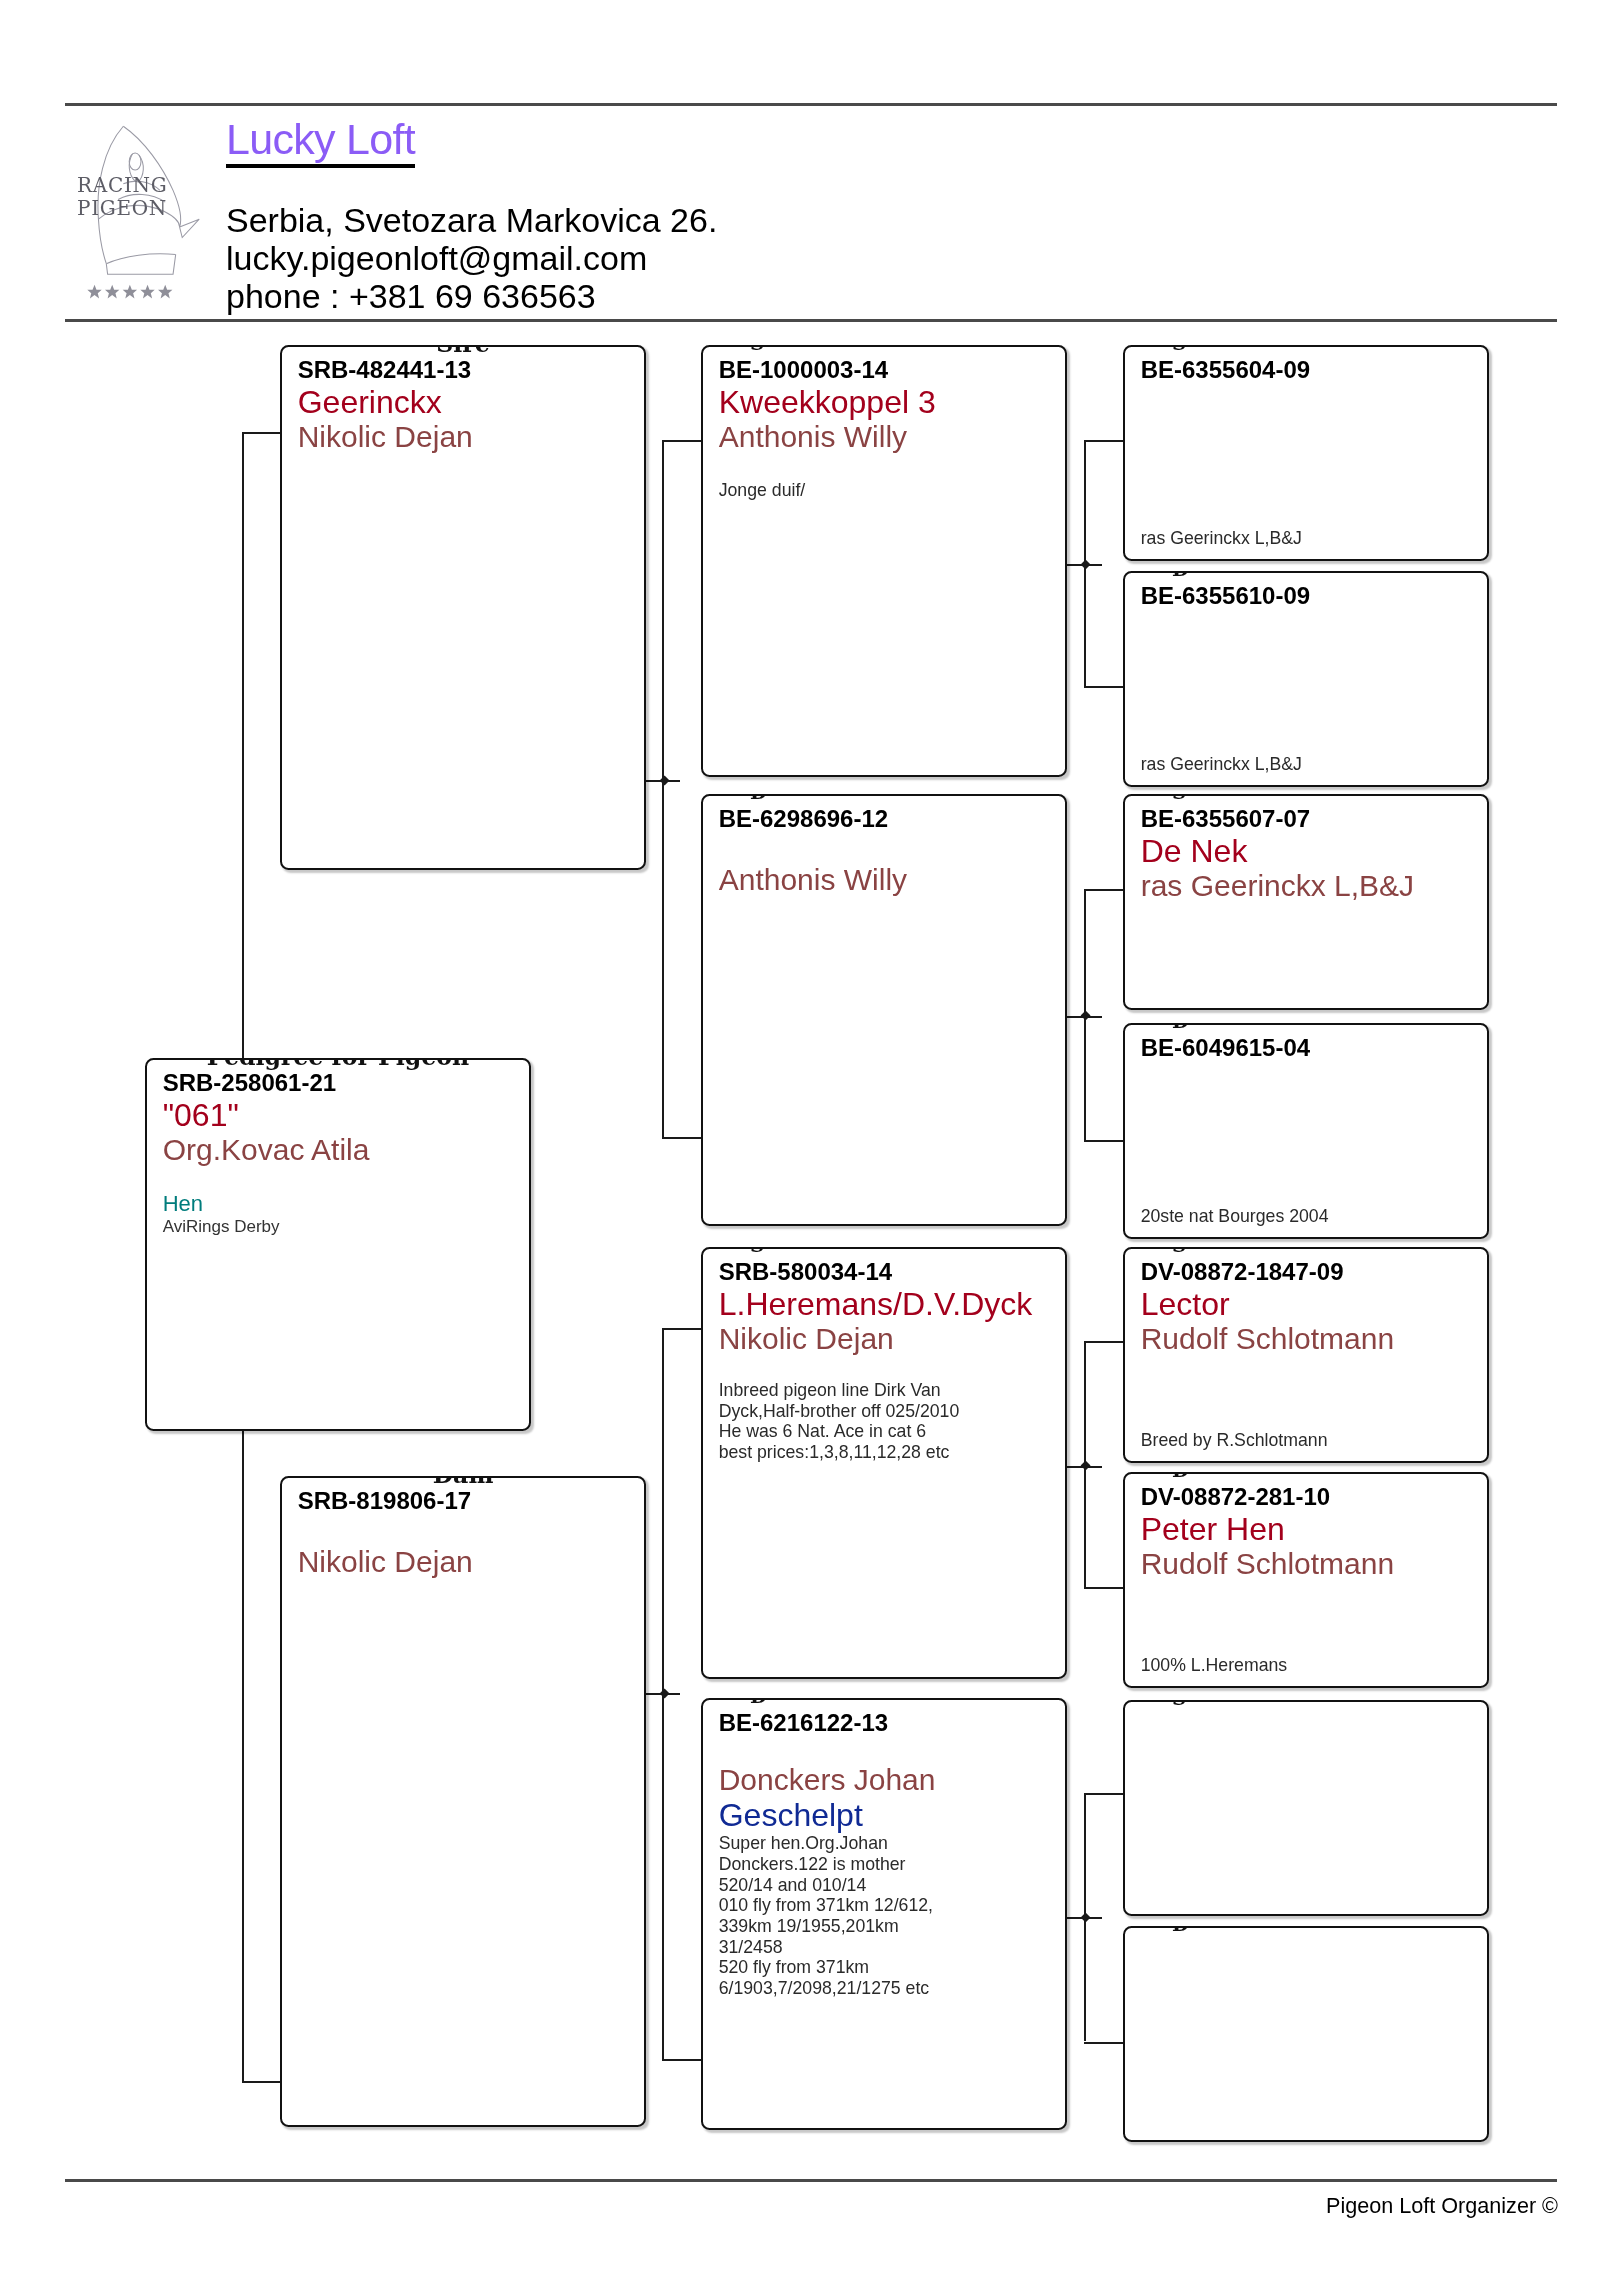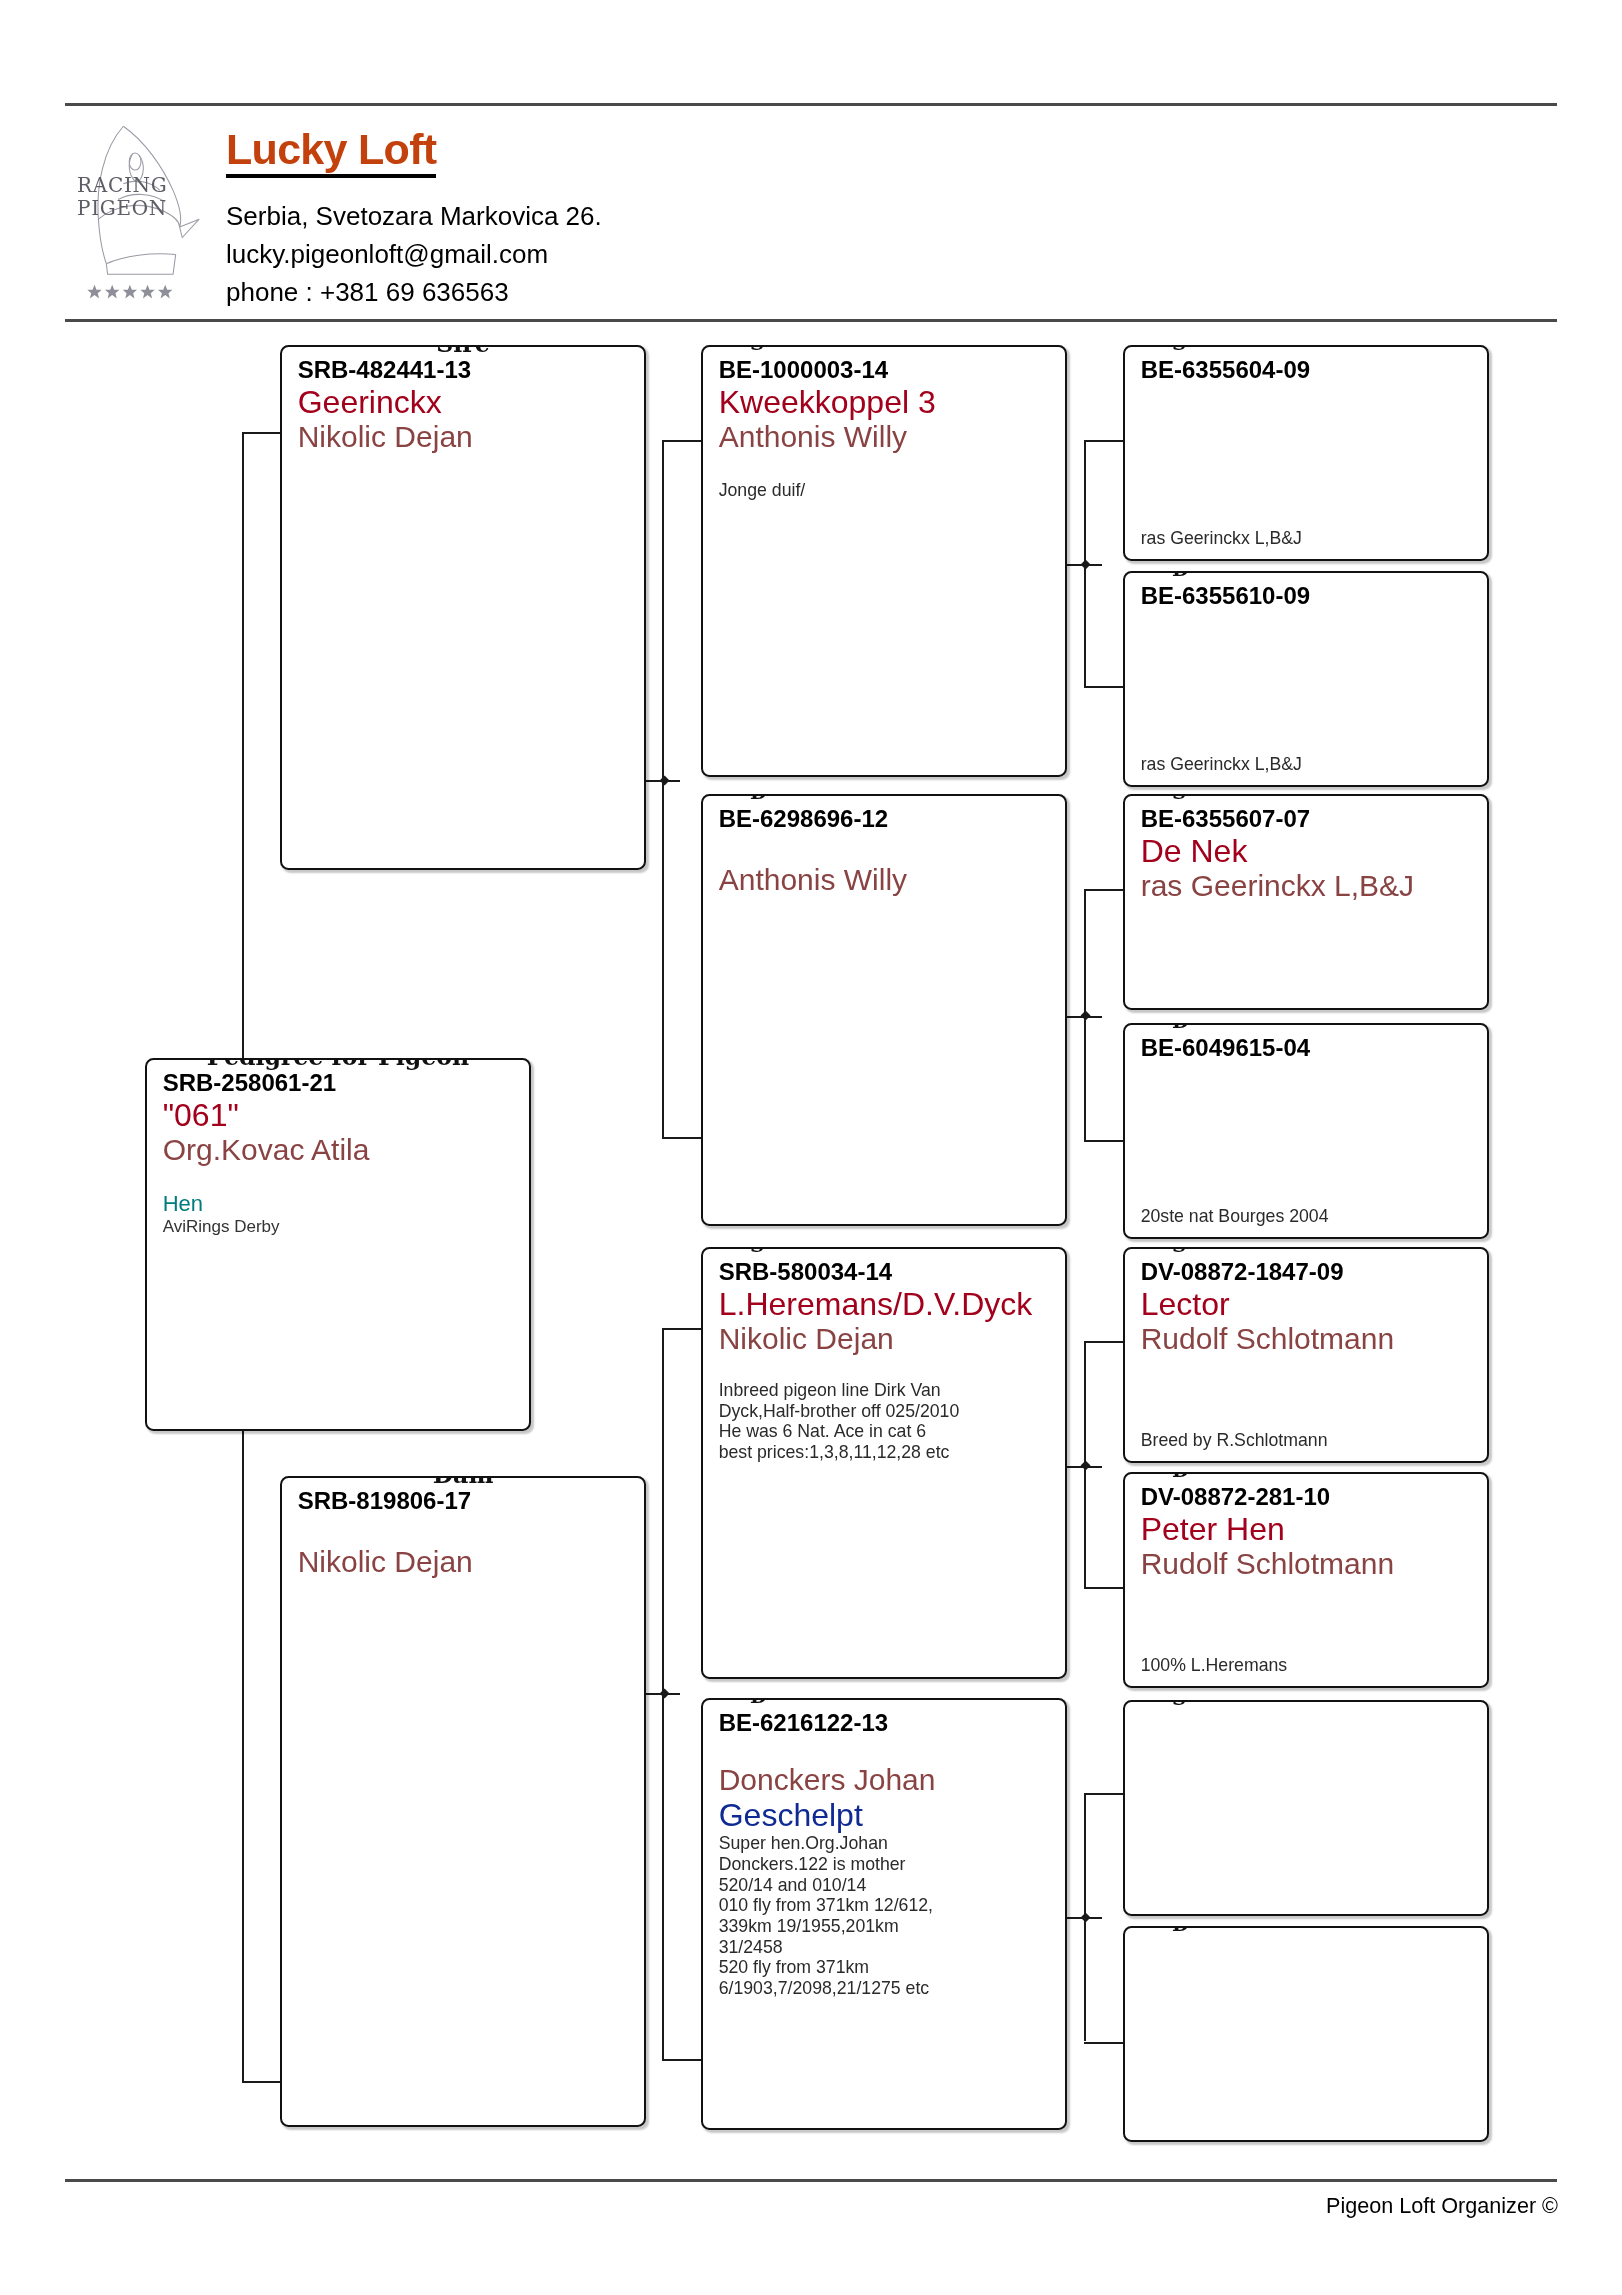--- a/index.html
+++ b/index.html
@@ -10,25 +10,25 @@
   }
 
   
   #hdr-rule-top{position:absolute;left:65px;top:103px;width:1492px;height:3.3px;background:#4a4a4a;}
   #hdr-rule-bot{position:absolute;left:65px;top:319px;width:1492px;height:3.3px;background:#4a4a4a;}
 
   #logo{position:absolute;left:84px;top:121px;width:131px;height:180px;}
   #logo svg{display:block;}
 
   #loft-title{
-    position:absolute;left:226px;top:128px;
-    font-size:43px;font-weight:bold;color:#c2410c;letter-spacing:-0.7px;
+    position:absolute;left:226px;top:118px;
+    font-size:43px;font-weight:normal;color:#8b5cf6;letter-spacing:-0.7px;
     border-bottom:4.6px solid #000;padding-bottom:2.6px;line-height:1.0;
   }
-  .hdr-line{position:absolute;left:226px;font-size:26px;color:#000;line-height:1.0;white-space:nowrap;}
+  .hdr-line{position:absolute;left:226px;font-size:34px;color:#000;line-height:1.0;white-space:nowrap;}
   #hdr-addr{top:203px;}
   #hdr-mail{top:241px;}
   #hdr-phone{top:279px;}
 
   
   .pbox{
     position:absolute;
     background:#fff;
     border:2px solid #111;
     border-radius:8.5px;

